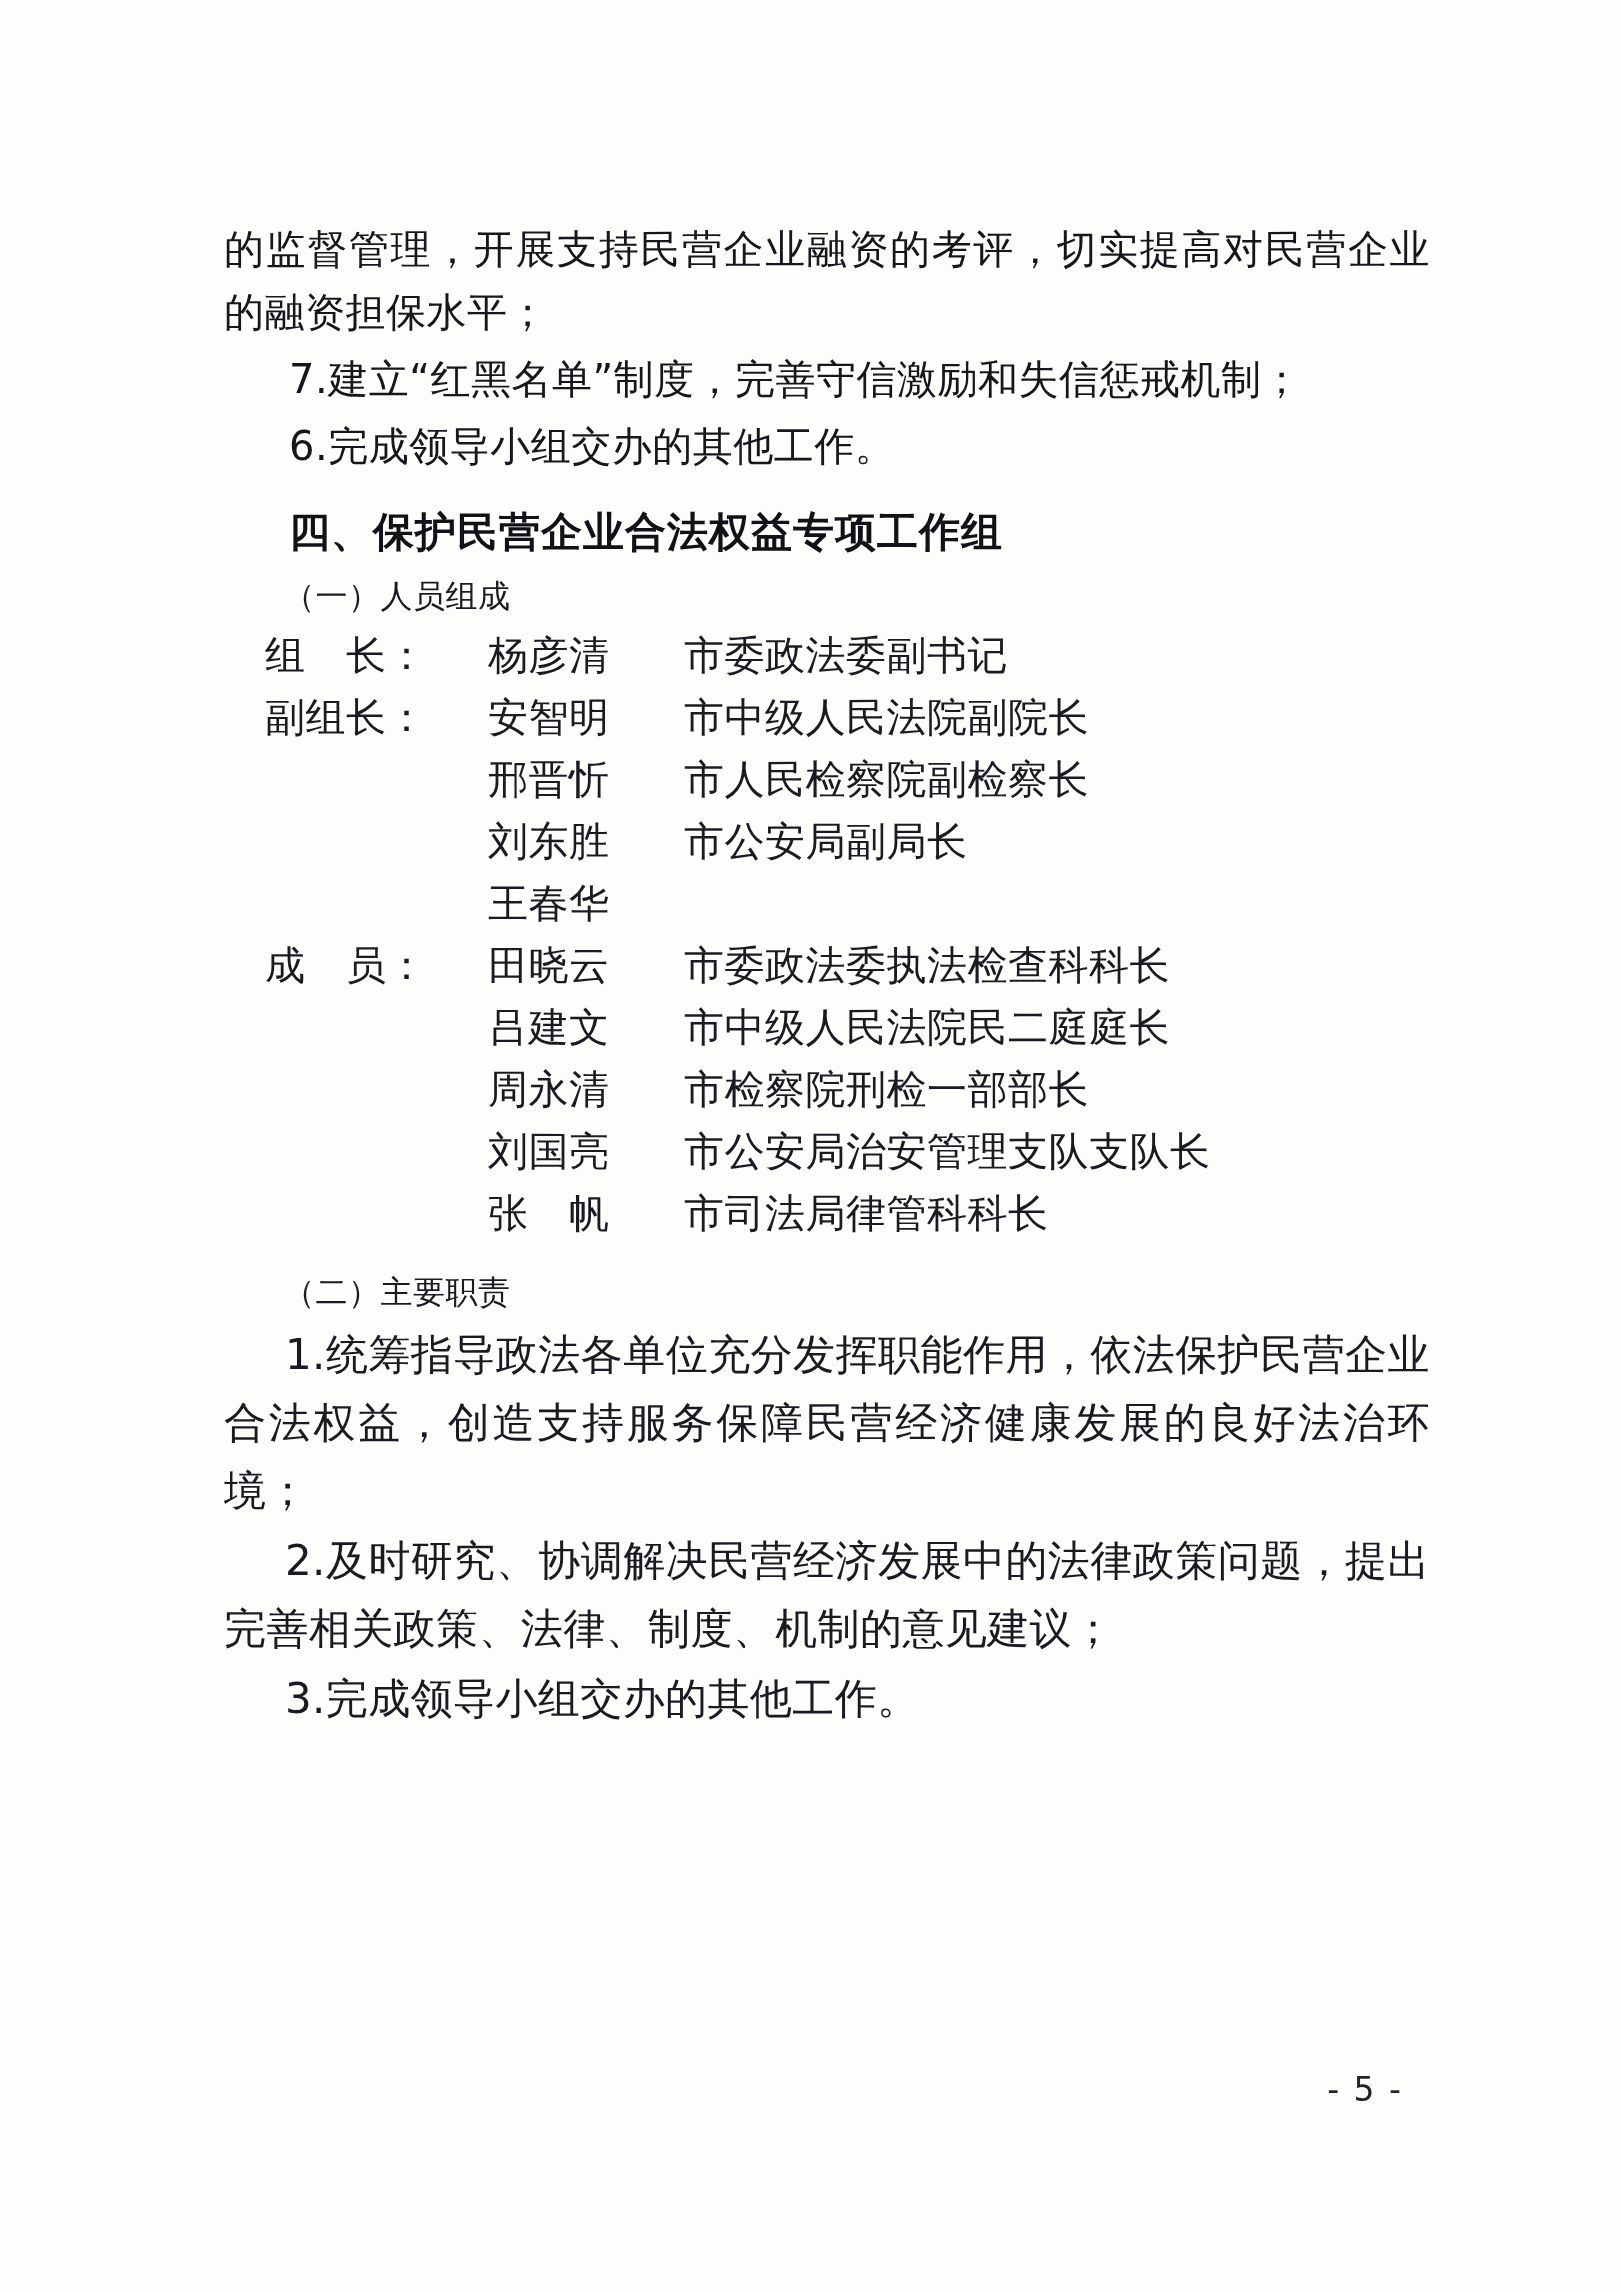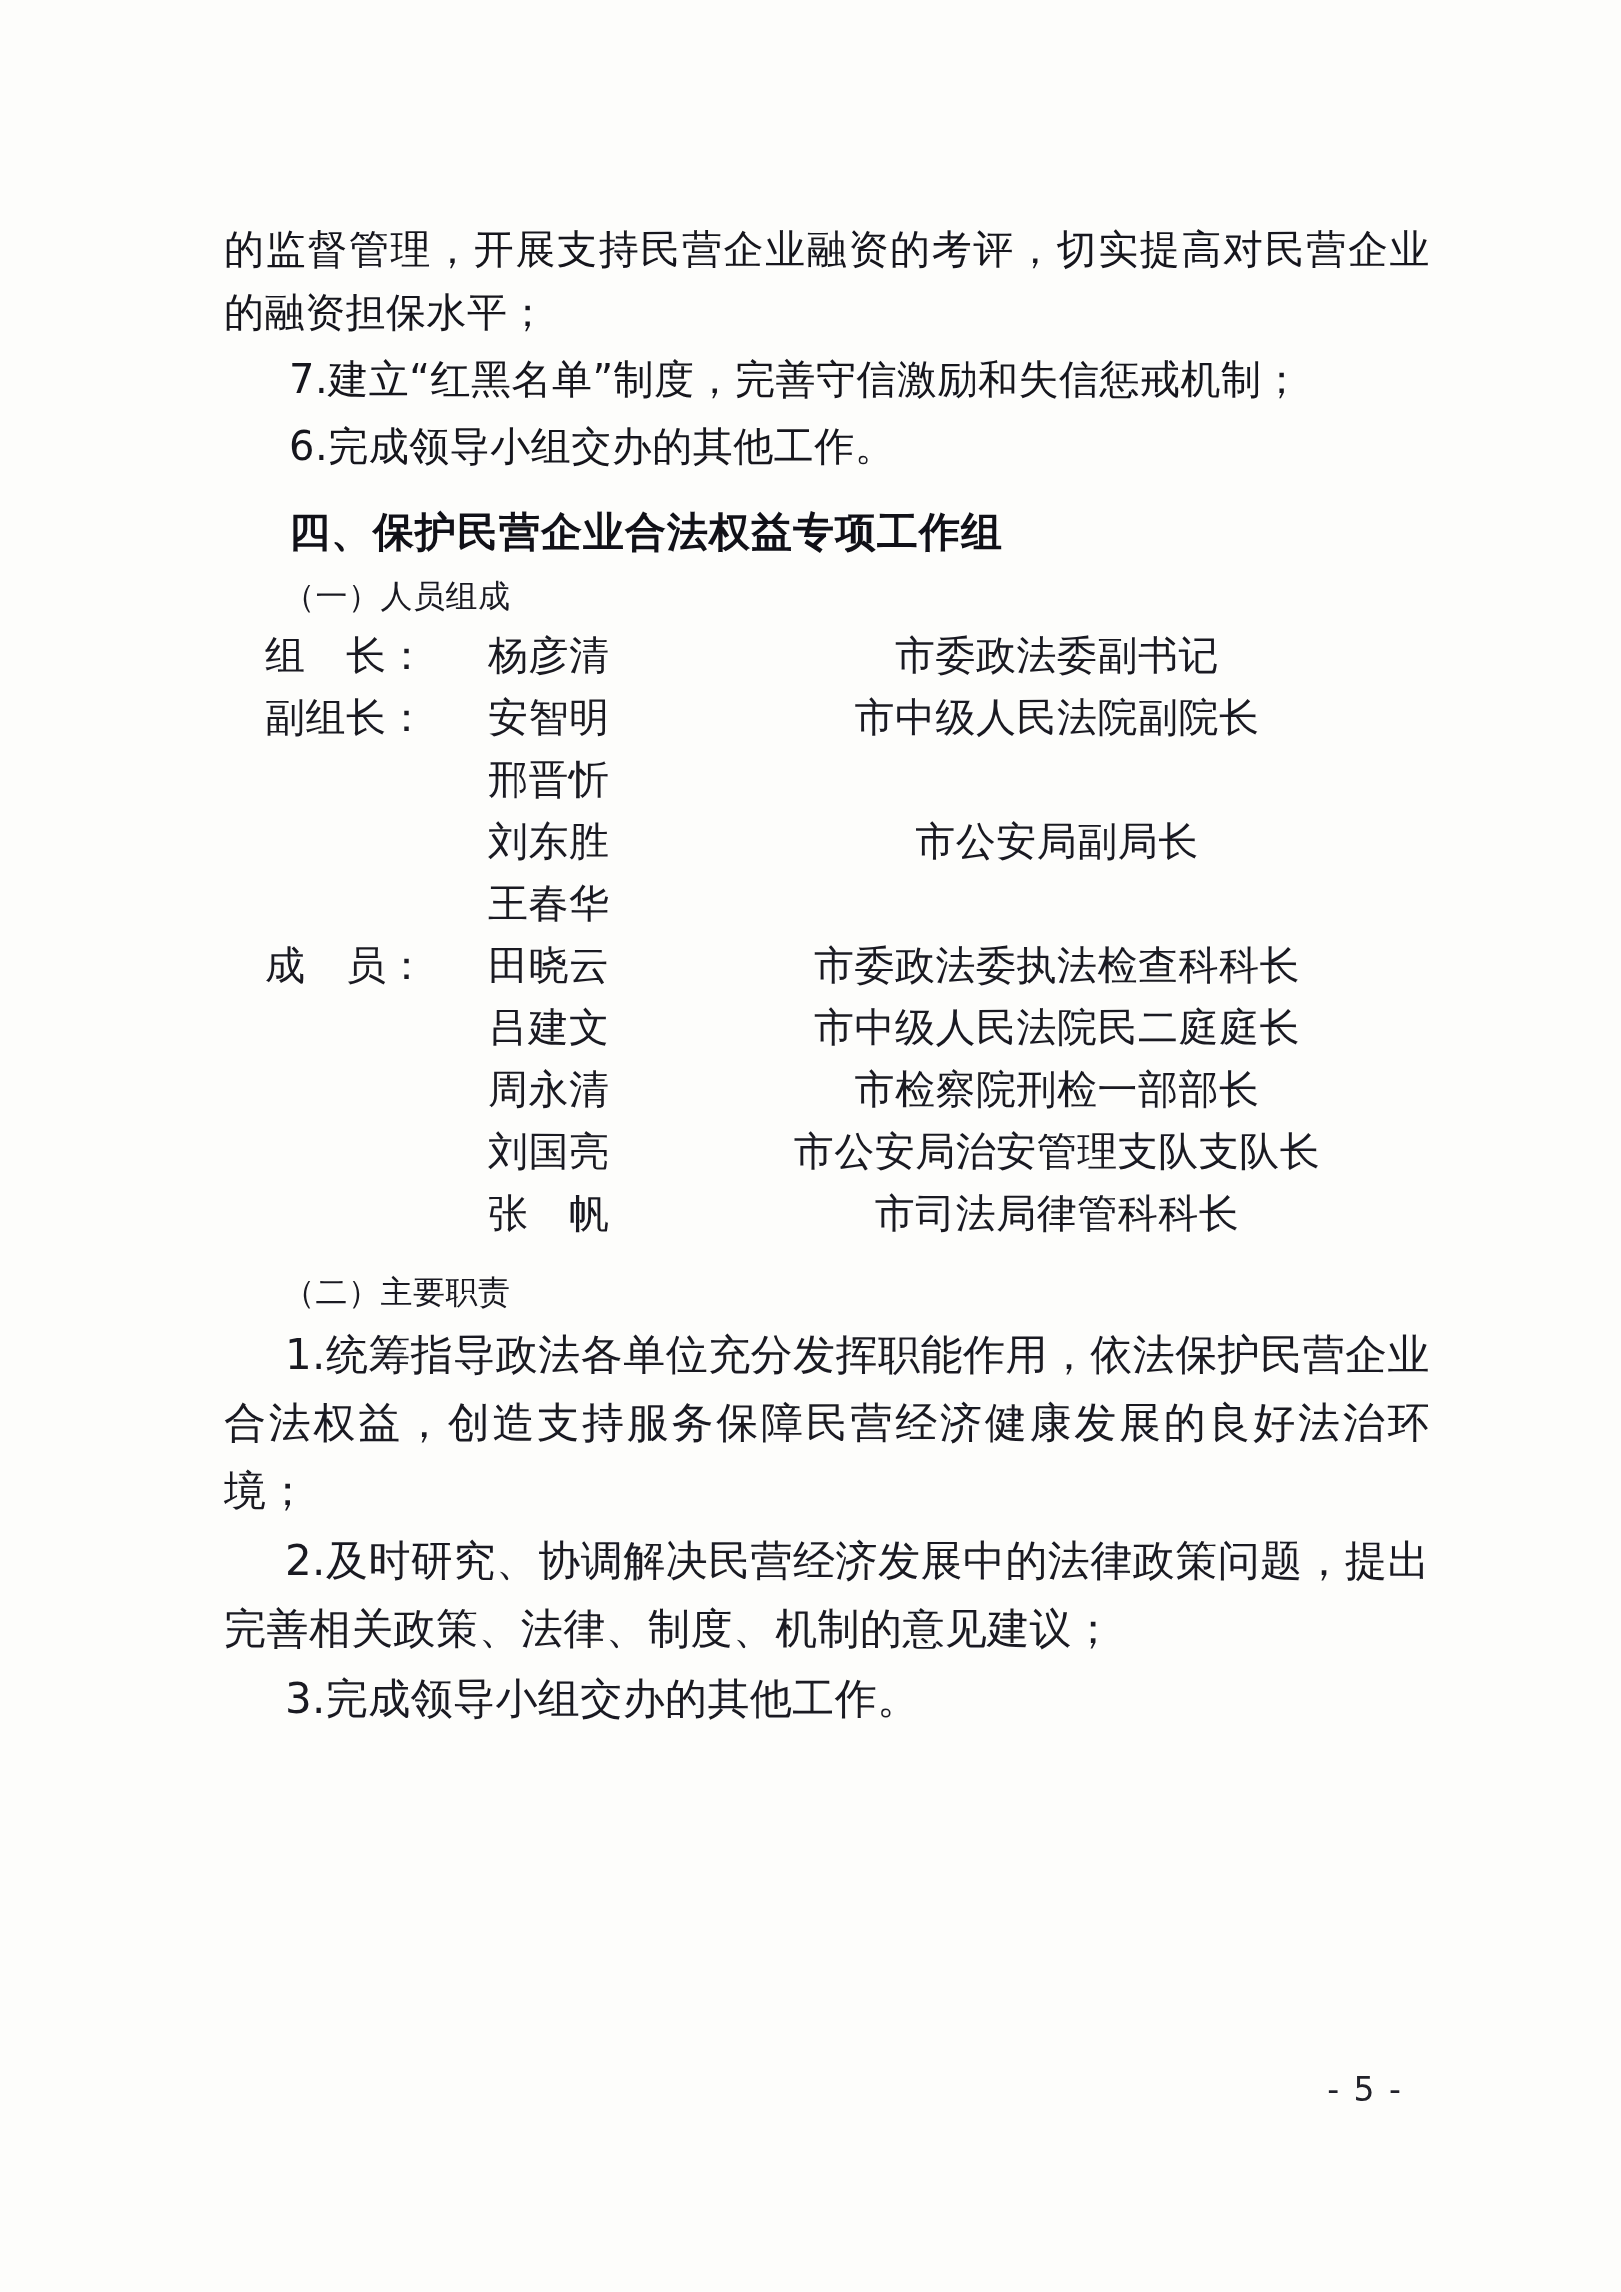--- a/index.html
+++ b/index.html
@@ -71,21 +71,20 @@
     flex: 0 0 223px;
     white-space: pre;
   }
   .person {
     width: 196px;
     flex: 0 0 196px;
     white-space: pre;
   }
   .title-col {
     flex: 1 1 auto;
-    text-align: center;
   }
   .body-block {
     font-size: 42px;
     line-height: 1.62;
     letter-spacing: 0.4px;
     text-align: justify;
     margin: 0 0 2px 0;
   }
   .first-line-indent {
     text-indent: 61px;
@@ -124,20 +123,21 @@
         <span class="title-col">市委政法委副书记</span>
       </div>
       <div class="roster-row">
         <span class="role">副组长：</span>
         <span class="person">安智明</span>
         <span class="title-col">市中级人民法院副院长</span>
       </div>
       <div class="roster-row">
         <span class="role"></span>
         <span class="person">邢晋忻</span>
+        <span class="title-col">市人民检察院副检察长</span>
       </div>
       <div class="roster-row">
         <span class="role"></span>
         <span class="person">刘东胜</span>
         <span class="title-col">市公安局副局长</span>
       </div>
       <div class="roster-row">
         <span class="role"></span>
         <span class="person">王春华</span>
       </div>

